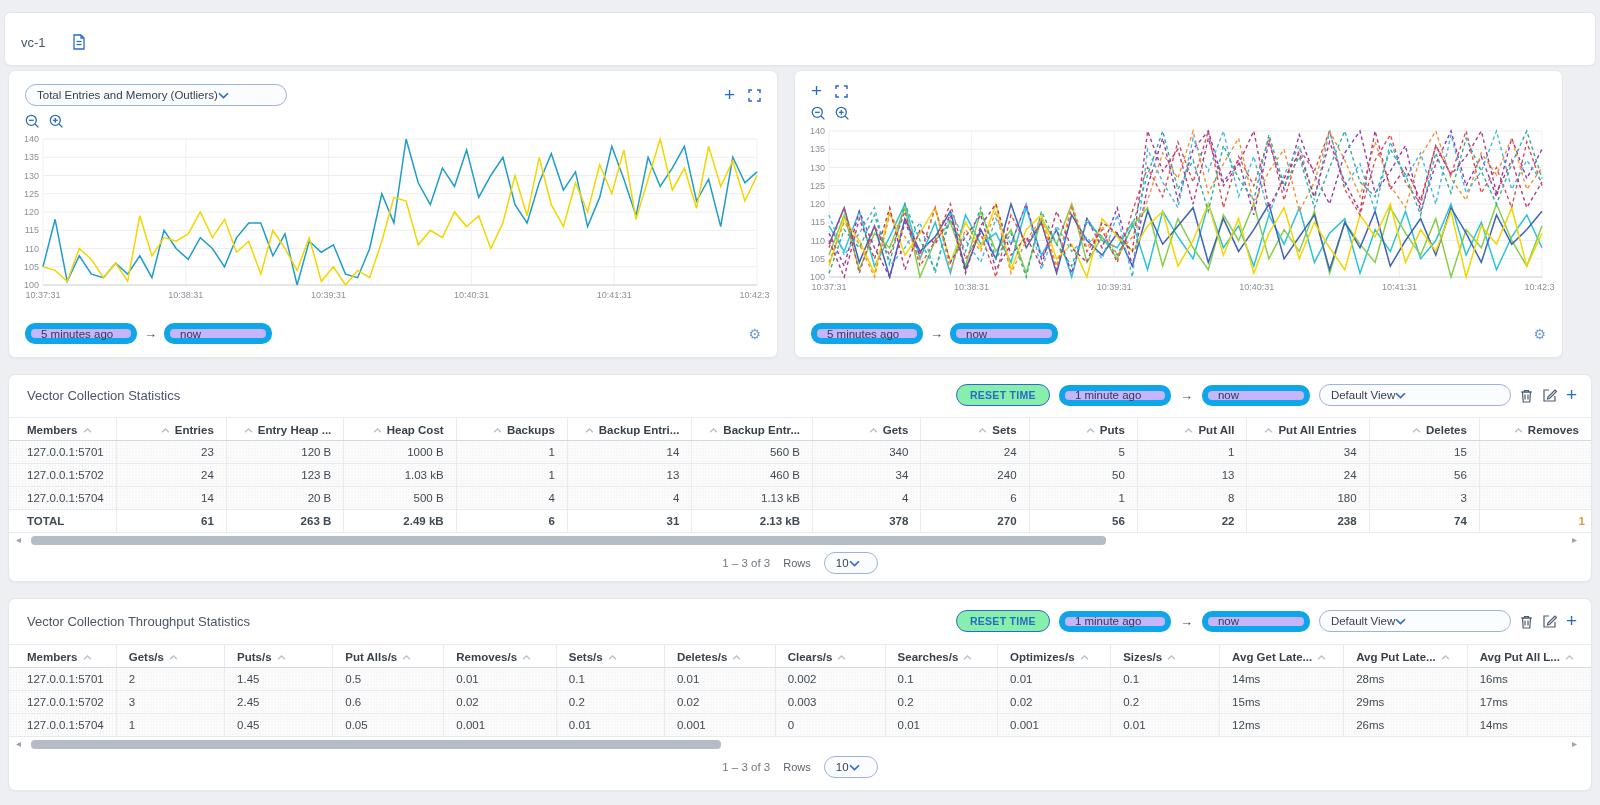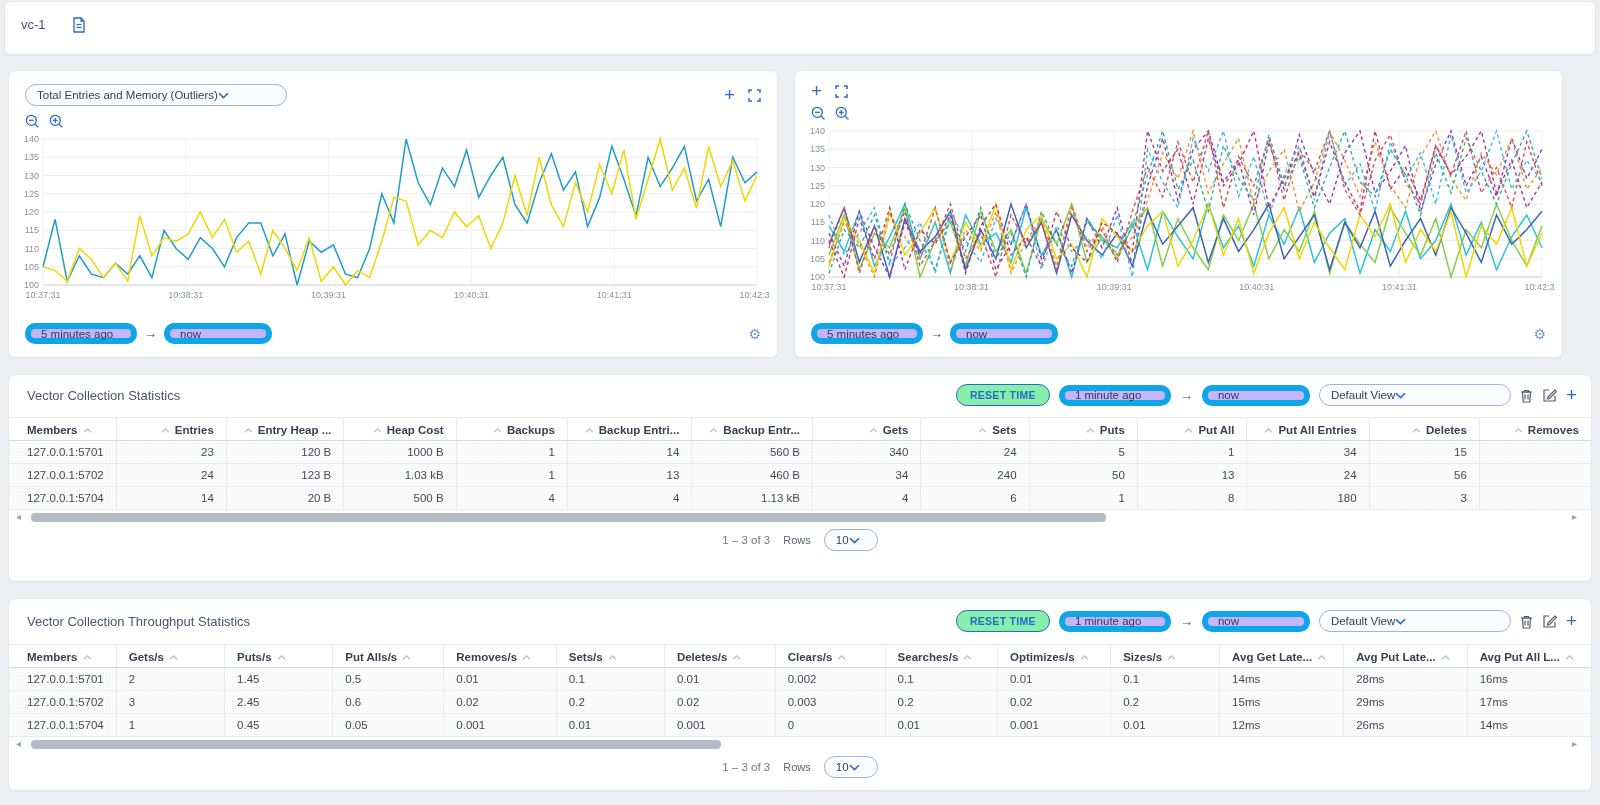--- a/index.html
+++ b/index.html
@@ -12,21 +12,21 @@
     color:#3f4a56;
   }
   .card {
     position:absolute;
     background:#fff;
     border:1px solid #e3e6ec;
     border-radius:7px;
     box-shadow:0 1px 2px rgba(30,40,60,.04);
   }
   
-  .topbar { left:4px; top:1px; width:1592px; height:54px; padding:15px 16px; display:flex; align-items:flex-start; gap:26px; }
+  .topbar { left:4px; top:12px; width:1592px; height:54px; padding:15px 16px; display:flex; align-items:flex-end; gap:26px; }
   .topbar .title { font-size:13px; color:#44546a; }
   
   .chart-panel { top:70px; height:288px; }
   .panel-head { display:flex; justify-content:space-between; align-items:center; padding:13px 16px 0 16px; }
   .select {
     display:flex; align-items:center; justify-content:flex-start;
     height:22px; border:1px solid #9db4da; border-radius:11px;
     background:#fbfcfe; font-size:11.5px; color:#333f52; padding:0 11px;
     cursor:pointer;
   }
@@ -395,20 +395,36 @@
           <td class="right">4</td>
           <td class="right">1.13 kB</td>
           <td class="right">4</td>
           <td class="right">6</td>
           <td class="right">1</td>
           <td class="right">8</td>
           <td class="right">180</td>
           <td class="right">3</td>
           <td class="right"></td>
         </tr>
+        <tr class="total">
+          <td class="left">TOTAL</td>
+          <td class="right">61</td>
+          <td class="right">263 B</td>
+          <td class="right">2.49 kB</td>
+          <td class="right">6</td>
+          <td class="right">31</td>
+          <td class="right">2.13 kB</td>
+          <td class="right">378</td>
+          <td class="right">270</td>
+          <td class="right">56</td>
+          <td class="right">22</td>
+          <td class="right">238</td>
+          <td class="right">74</td>
+          <td class="right cut-orange">1</td>
+        </tr>
       </tbody>
   </table>
   <div class="scroll-row">
     <span class="scroll-arrow" style="left:7px;">◂</span>
     <div class="scroll-bar" style="left: 22px; width: 1075px;" id="sbar-0"></div>
     <span class="scroll-arrow" style="right:14px;">▸</span>
   </div>
   <div class="pagination">
     <span class="pag-range">1 – 3 of 3</span>
     <span class="pag-rows">Rows</span>

